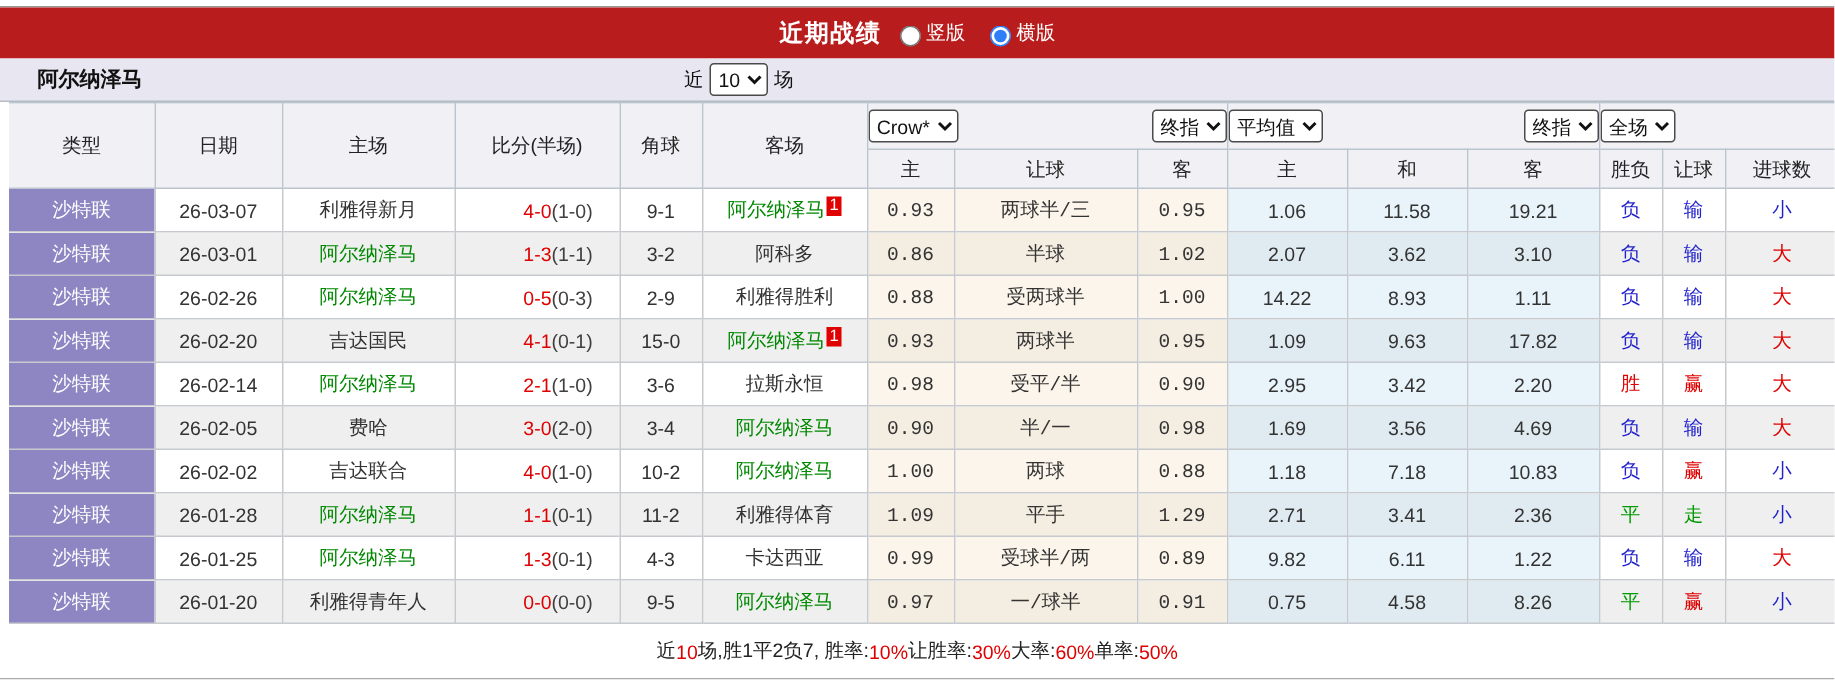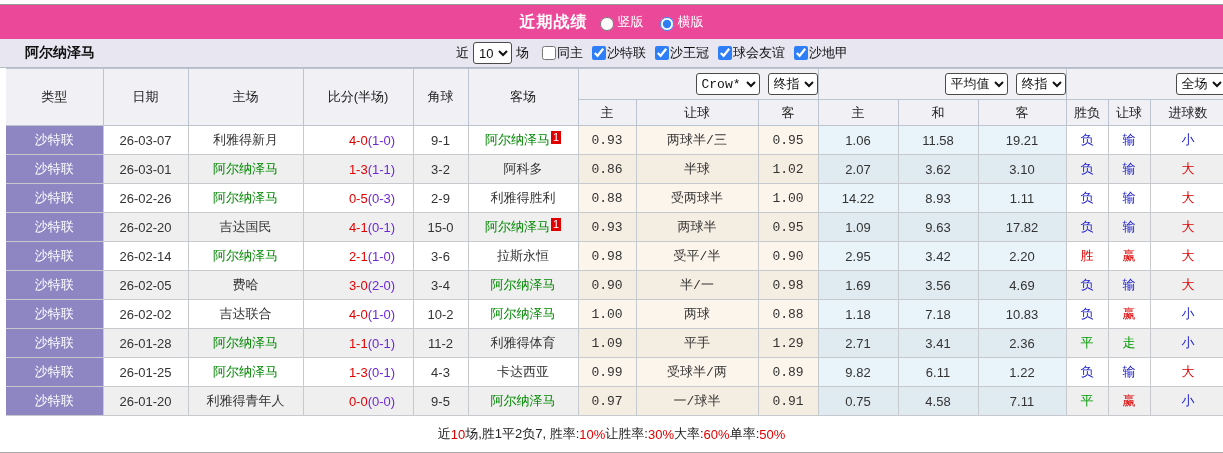--- a/index.html
+++ b/index.html
@@ -4,21 +4,21 @@
 <style>
   * { box-sizing: border-box; }
   html,body { margin:0; padding:0; }
   body {
     width:1223px; height:453px; overflow:hidden; background:#fff;
     font-family:"Liberation Sans","DejaVu Sans",sans-serif; font-size:13px; color:#333;
     display:flex; flex-direction:column;
   }
   .top-strip { height:5px; background:#fff; border-bottom:1px solid #999; }
   .title-bar {
-    height:34px; background:#ec4899; color:#fff;
+    height:34px; background:#b91c1c; color:#fff;
     display:flex; align-items:center; justify-content:center; gap:12px; flex:0 0 auto;
   }
   .title { font-size:16px; font-weight:bold; letter-spacing:1px; }
   .radio-group { display:flex; align-items:center; gap:16px; }
   .radio-item { display:flex; align-items:flex-end; gap:4px; cursor:pointer; }
   input[type=radio] { width:14px; height:14px; margin:0; accent-color:#2e7ef7; }
   .team-bar {
     height:29px; background:#e7e6f1; border-bottom:1px solid #b4bcc6;
     display:flex; align-items:center; position:relative; flex:0 0 auto; color:#111;
   }
@@ -31,30 +31,30 @@
   }
   input[type=checkbox] { width:14px; height:14px; margin:0 1px 0 9px; accent-color:#2e7ef7; }
   .chk-item { display:flex; align-items:center; cursor:pointer; }
 
   table { border-collapse:collapse; table-layout:fixed; width:1223px; flex:0 0 auto; }
   th, td { border:1px solid #c6c9ce; text-align:center; white-space:nowrap; overflow:hidden; padding:0; }
   thead th { background:#f1f1f5; border-color:#bcc5cf; font-weight:normal; color:#222; }
   .hrow1 th { height:31px; }
   .hrow2 th { height:26px; }
   .sel-cell { vertical-align:middle; }
-  .sel-wrap { display:flex; justify-content:flex-end; gap:8px; align-items:center;font-family:Liberation Mono, monospace; }
+  .sel-wrap { display:flex; justify-content:space-between; gap:8px; align-items:center; }
   tbody td { height:29px; background:#fff; }
   tbody tr:nth-child(even) td { background:#efefef; }
   td.col-type, tbody tr:nth-child(even) td.col-type { background:#8d86c3; color:#fff; border-left:6px solid #fff; }
   th.col-type { border-left:6px solid #fff; }
   td.col-odds { background:#fcf5eb;font-family:Liberation Mono, monospace; } tbody tr:nth-child(even) td.col-odds { background:#f4ede1; }
   td.col-avg { background:#e8f4fa; }  tbody tr:nth-child(even) td.col-avg { background:#e0ebf1; }
   .c-red { color:#e00000; } .c-blue { color:#2222cc; } .c-green { color:#009900; }
   .team-green { color:#008800; }
-  .score-ft { color:#e00000;margin-left:28px; } .score-ht { color:#6d28d9; }
+  .score-ft { color:#e00000;margin-left:28px; } .score-ht { color:#404040; }
   .badge {
     display:inline-block; background:#e00000; color:#fff; font-size:11px;
     line-height:13px; min-width:8px; padding:0 2px; margin-left:1px; vertical-align:top;
   }
   .summary {
     flex:1 1 auto; display:flex; align-items:center; justify-content:center;
     color:#222; border-bottom:1px solid #aaa; background:#fff;
   }
   .summary .red { color:#e00000; }
 </style>
@@ -78,42 +78,20 @@
 </div>
 
 <div class="team-bar">
   <span class="team-name">阿尔纳泽马</span>
   <span class="filters">
     <span class="lbl">近</span>
     <select>
       <option>10</option>
     </select>
     <span class="lbl">场</span>
-    <span id="filter-checks" style="display:flex;align-items:center;">
-        <label class="chk-item">
-          <input type="checkbox" style="">
-          <span>同主</span>
-        </label>
-        <label class="chk-item">
-          <input type="checkbox" checked="" style="">
-          <span>沙特联</span>
-        </label>
-        <label class="chk-item">
-          <input type="checkbox" checked="" style="">
-          <span>沙王冠</span>
-        </label>
-        <label class="chk-item">
-          <input type="checkbox" checked="" style="">
-          <span>球会友谊</span>
-        </label>
-        <label class="chk-item">
-          <input type="checkbox" checked="" style="">
-          <span>沙地甲</span>
-        </label>
-      </span>
   </span>
 </div>
 
 <table>
   <colgroup>
     <col style="width:100px">
       <col style="width:85px">
       <col style="width:115px">
     <col style="width:110px">
       <col style="width:55px">
@@ -335,21 +313,21 @@
         <td>26-01-20</td>
         <td><span>利雅得青年人</span></td>
         <td><span class="score-ft">0-0</span><span class="score-ht">(0-0)</span></td>
         <td>9-5</td>
         <td><span class="team-green">阿尔纳泽马</span></td>
         <td class="col-odds">0.97</td>
         <td class="col-odds">一/球半</td>
         <td class="col-odds">0.91</td>
         <td class="col-avg">0.75</td>
         <td class="col-avg">4.58</td>
-        <td class="col-avg">7.11</td>
+        <td class="col-avg">8.26</td>
         <td class="c-green">平</td>
         <td class="c-red">赢</td>
         <td class="c-blue">小</td>
       </tr>
     </tbody>
 </table>
 
 <div class="summary" id="summary-host">
     <span>近</span>
     <span class="red">10</span>

